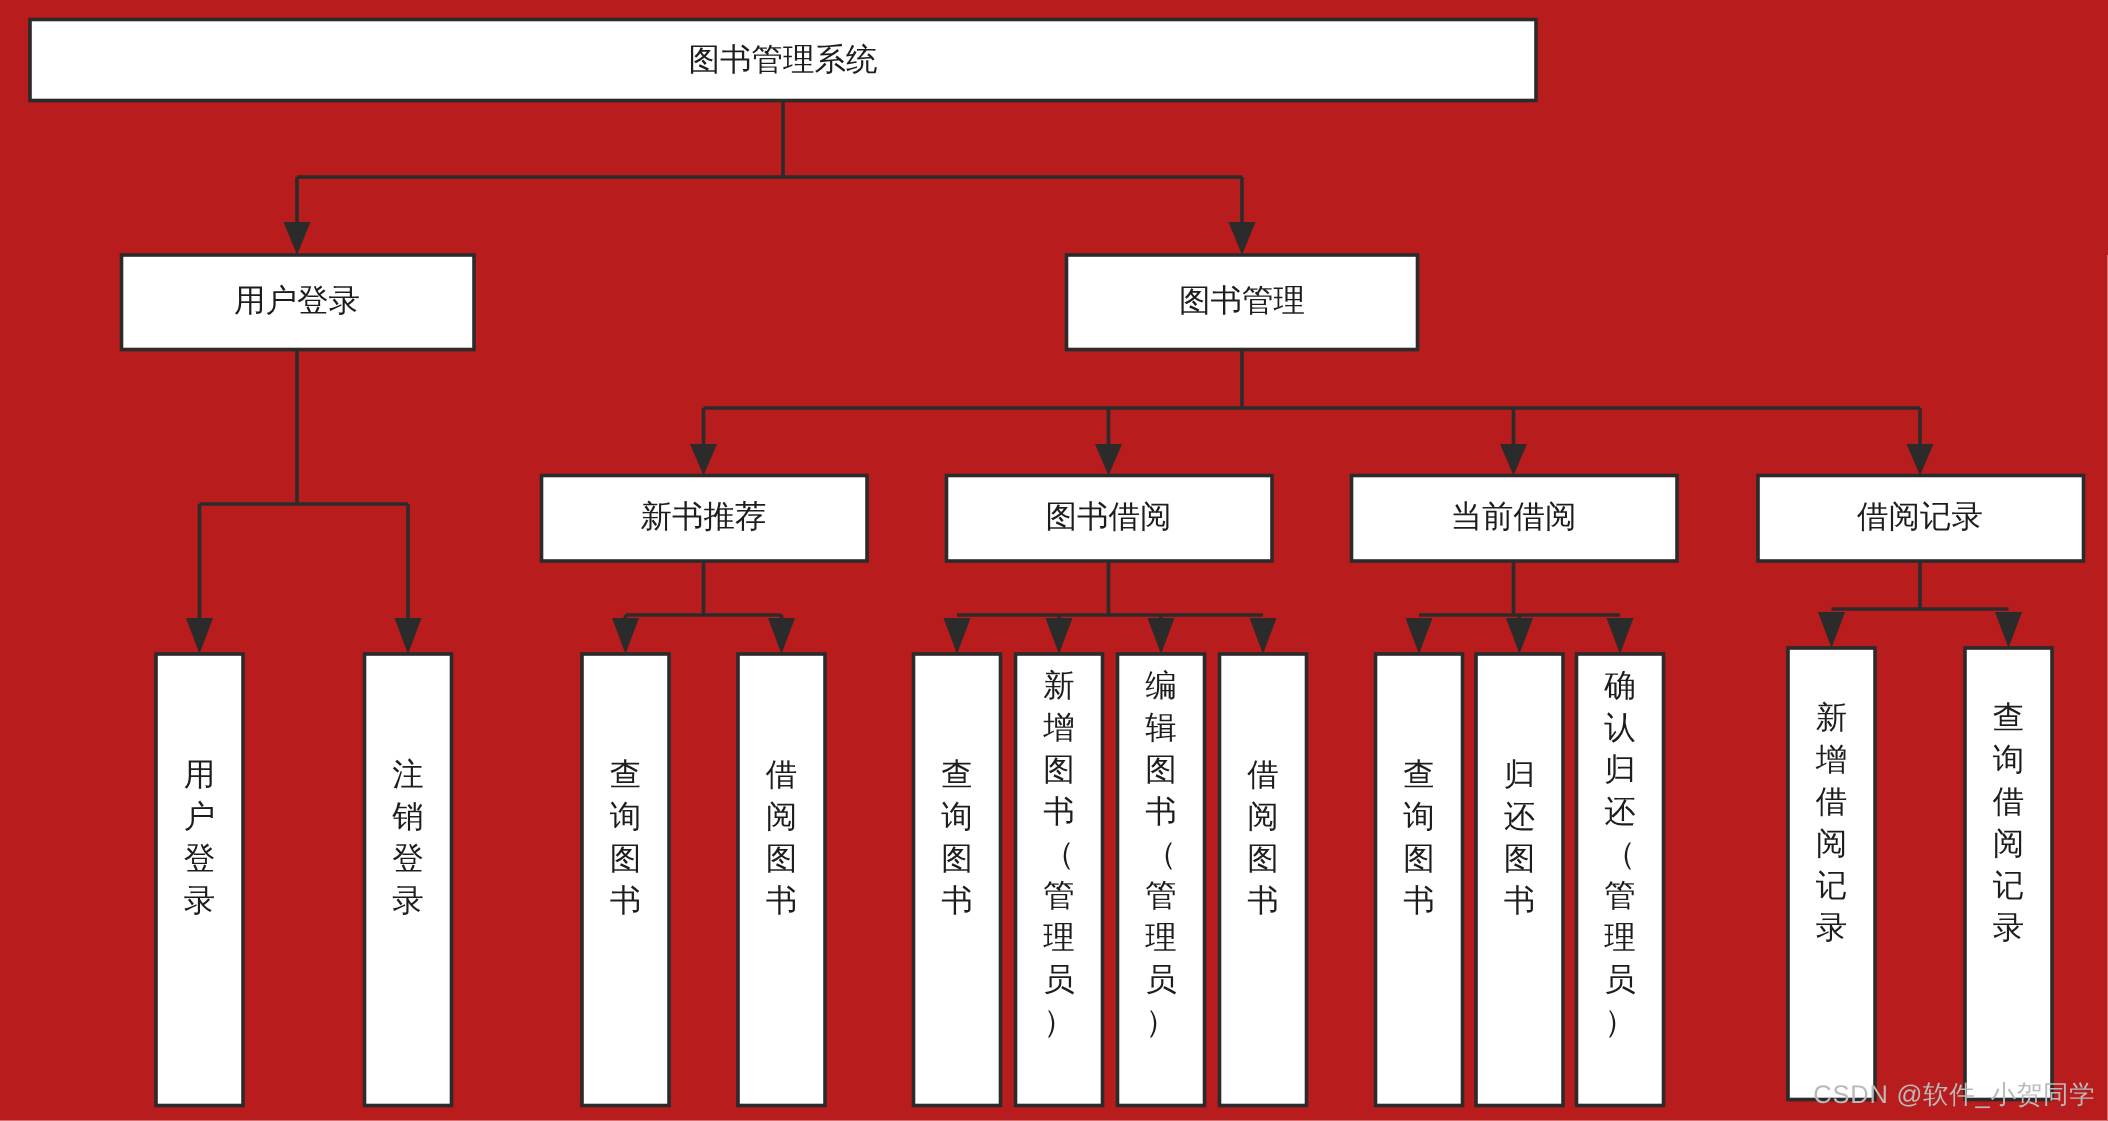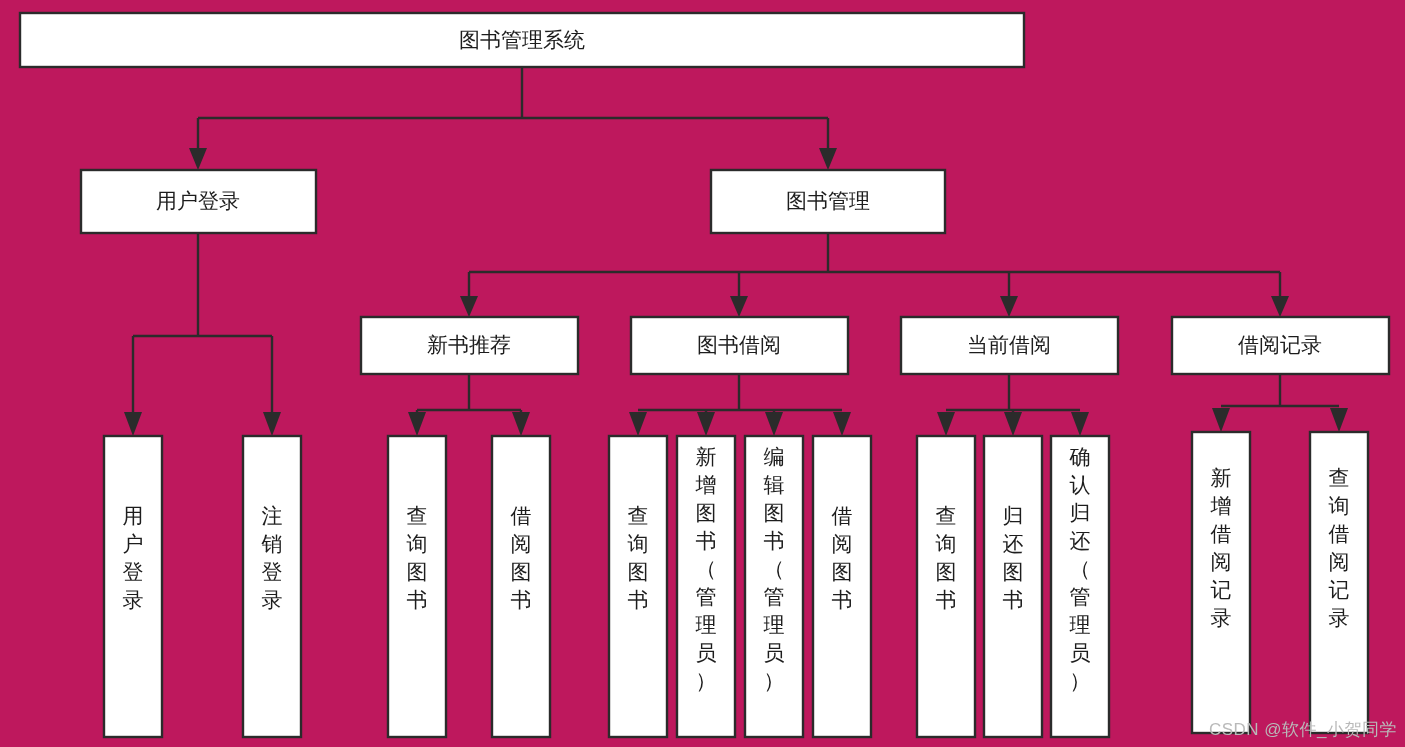--- a/index.html
+++ b/index.html
@@ -11,21 +11,21 @@
   body {
     width: 1405px;
     height: 747px;
     font-family: "Liberation Sans", "DejaVu Sans", sans-serif;
     overflow: hidden;
   }
   #diagram-root {
     position: relative;
     width: 1405px;
     height: 747px;
-    background: #be185d;
+    background: #b91c1c;
   }
   svg.diagram-canvas {
     position: absolute;
     left: 0;
     top: 0;
     width: 1405px;
     height: 747px;
     display: block;
   }
   .node-box {

